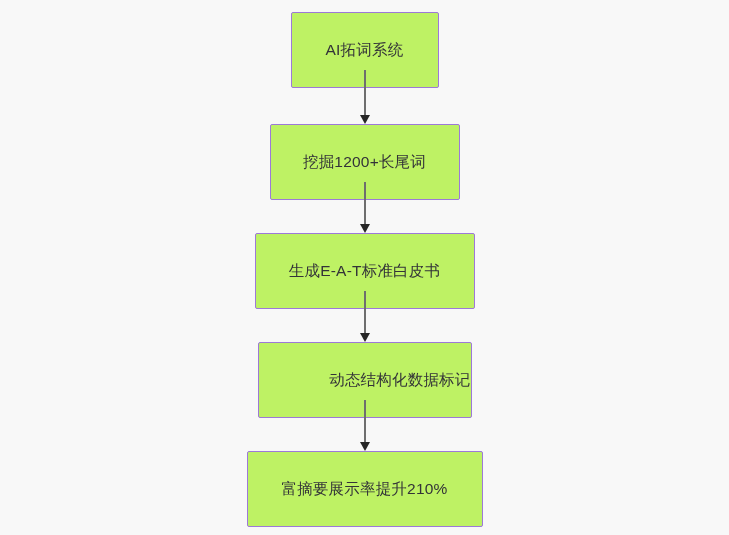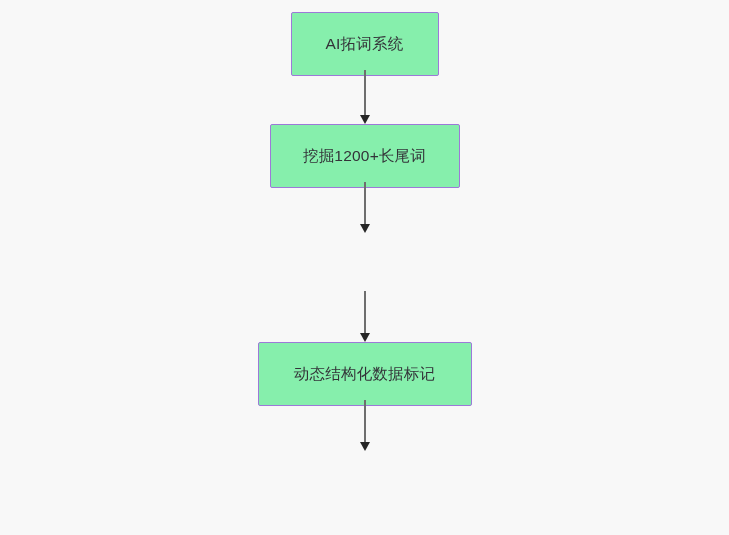--- a/index.html
+++ b/index.html
@@ -16,27 +16,27 @@
 
   #flowchart {
     position: relative;
     width: 729px;
     height: 535px;
   }
 
   .node {
     position: absolute;
     box-sizing: border-box;
-    background: #86efac;
+    background: #bef264;
     border: 1.6px solid #9D79D8;
     border-radius: 2px;
     display: flex;
     align-items: center;
     justify-content: center;
-    height: 64px;
+    height: 76px;
     left: 50%;
     transform: translateX(-50%);
   }
 
   .node-label {
     font-size: 15.5px;
     color: #333338;
     line-height: 1;
     letter-spacing: 0.2px;
     white-space: nowrap;
@@ -87,29 +87,35 @@
 
   <div class="node" style="top:124px; width:190px;justify-content:center;">
     <span class="node-label">挖掘1200+长尾词</span>
   </div>
 
   <div class="connector" style="top:182px; height:51px;">
     <div class="stem" style="height:42px;"></div>
     <div class="arrowhead"></div>
   </div>
 
+  <div class="node" style="top:233px; width:220px;">
+    <span class="node-label">生成E-A-T标准白皮书</span>
+  </div>
 
   <div class="connector" style="top:291px; height:51px;">
     <div class="stem" style="height:42px;"></div>
     <div class="arrowhead"></div>
   </div>
 
-  <div class="node" style="top:342px; width:214px;">
+  <div class="node" style="top:342px; width:214px;justify-content:flex-end;">
     <span class="node-label">动态结构化数据标记</span>
   </div>
 
   <div class="connector" style="top:400px; height:51px;">
     <div class="stem" style="height:42px;"></div>
     <div class="arrowhead"></div>
   </div>
 
+  <div class="node" style="top:451px; width:236px;">
+    <span class="node-label">富摘要展示率提升210%</span>
+  </div>
 
 </div>
 
 </body></html>

